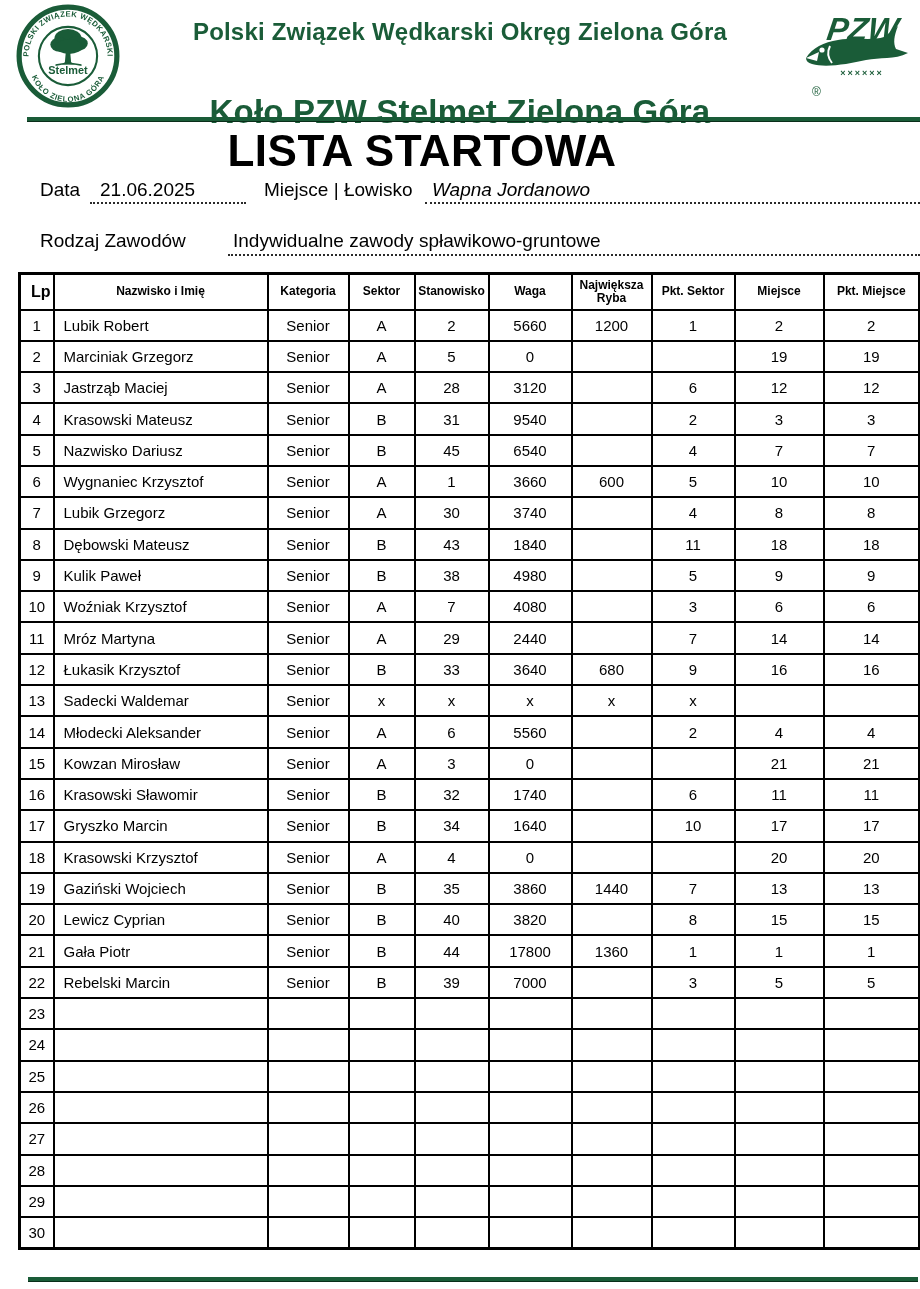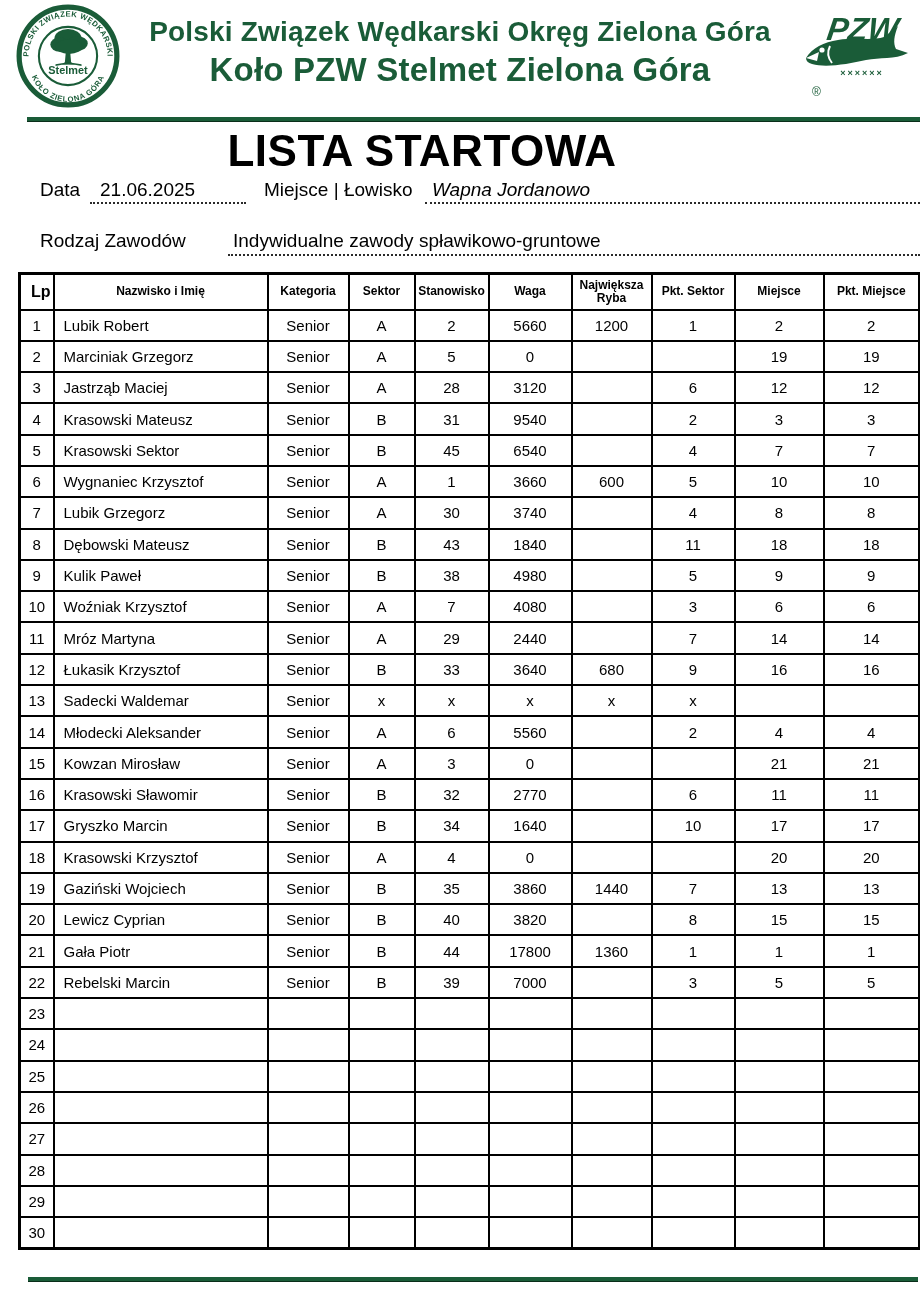--- a/index.html
+++ b/index.html
@@ -5,22 +5,22 @@
   * { margin:0; padding:0; box-sizing:border-box; }
   body { background:#fff; }
   .page {
     position:relative; width:920px; height:1289px; background:#fff;
     font-family:"Liberation Sans", sans-serif; color:#000; overflow:hidden;
   }
   
   .logo-left  { position:absolute; left:16px;  top:4px;  width:104px; height:104px; }
   .logo-right { position:absolute; left:798px; top:6px;  width:118px; height:100px; }
   .org-block { position:absolute; left:115px; top:14px; width:690px; text-align:center; color:#1a5c38; }
-  .org-line1 { font-size:28px; font-weight:bold; line-height:36px; letter-spacing:0.2px; }
-  .org-line2 { font-size:33px; font-weight:bold; line-height:40px; letter-spacing:0.2px; }
+  .org-line1 { font-size:24px; font-weight:bold; line-height:36px; letter-spacing:0.2px; }
+  .org-line2 { font-size:33px; font-weight:bold; line-height:40px; letter-spacing:0.2px;margin-top:42px; }
   .rule { position:absolute; background:#1a5c38; height:5px; border-bottom:1px solid #0a2e1a; }
   .rule-top    { left:27px; top:117px; width:893px; }
   .rule-bottom { left:28px; top:1277px; width:890px; }
   
   .doc-title { position:absolute; left:0; top:126px; width:844px; text-align:center;
                font-size:44px; font-weight:bold; letter-spacing:0.5px; }
   .fld-label { position:absolute; font-size:19px; font-weight:normal; white-space:nowrap; }
   .fld-value { position:absolute; font-size:19px; white-space:nowrap; }
   .dotline { position:absolute; height:0; border-bottom:2px dotted #2a2a2a; }
   
@@ -180,21 +180,21 @@
           <td class="col-3">B</td>
           <td class="col-4">31</td>
           <td class="col-5">9540</td>
           <td class="col-6"></td>
           <td class="col-7">2</td>
           <td class="col-8">3</td>
           <td class="col-9">3</td>
         </tr>
         <tr>
           <td class="col-0">5</td>
-          <td class="col-1">Krasowski Sektor</td>
+          <td class="col-1">Nazwisko Dariusz</td>
           <td class="col-2">Senior</td>
           <td class="col-3">B</td>
           <td class="col-4">45</td>
           <td class="col-5">6540</td>
           <td class="col-6"></td>
           <td class="col-7">4</td>
           <td class="col-8">7</td>
           <td class="col-9">7</td>
         </tr>
         <tr>
@@ -316,21 +316,21 @@
           <td class="col-7"></td>
           <td class="col-8">21</td>
           <td class="col-9">21</td>
         </tr>
         <tr>
           <td class="col-0">16</td>
           <td class="col-1">Krasowski Sławomir</td>
           <td class="col-2">Senior</td>
           <td class="col-3">B</td>
           <td class="col-4">32</td>
-          <td class="col-5">2770</td>
+          <td class="col-5">1740</td>
           <td class="col-6"></td>
           <td class="col-7">6</td>
           <td class="col-8">11</td>
           <td class="col-9">11</td>
         </tr>
         <tr>
           <td class="col-0">17</td>
           <td class="col-1">Gryszko Marcin</td>
           <td class="col-2">Senior</td>
           <td class="col-3">B</td>

